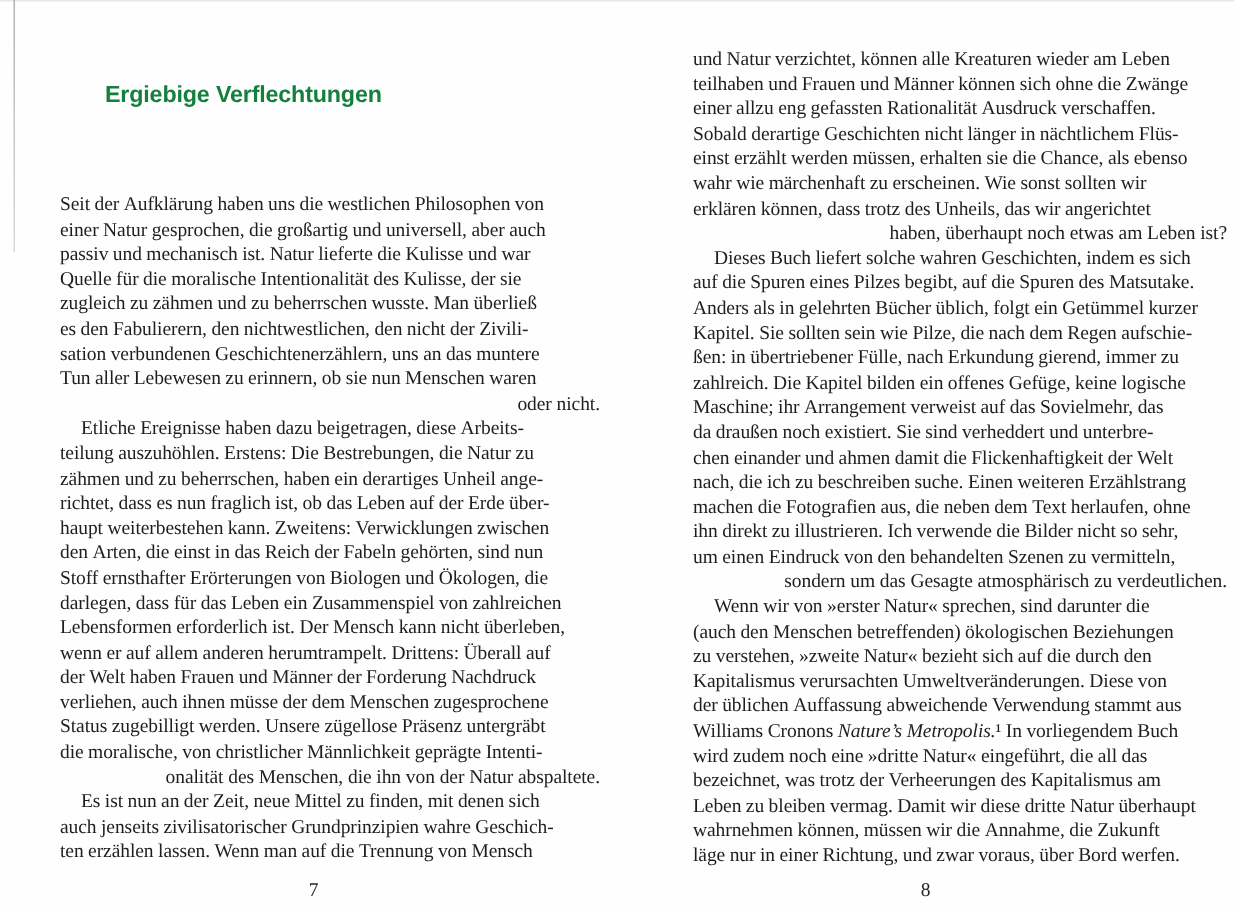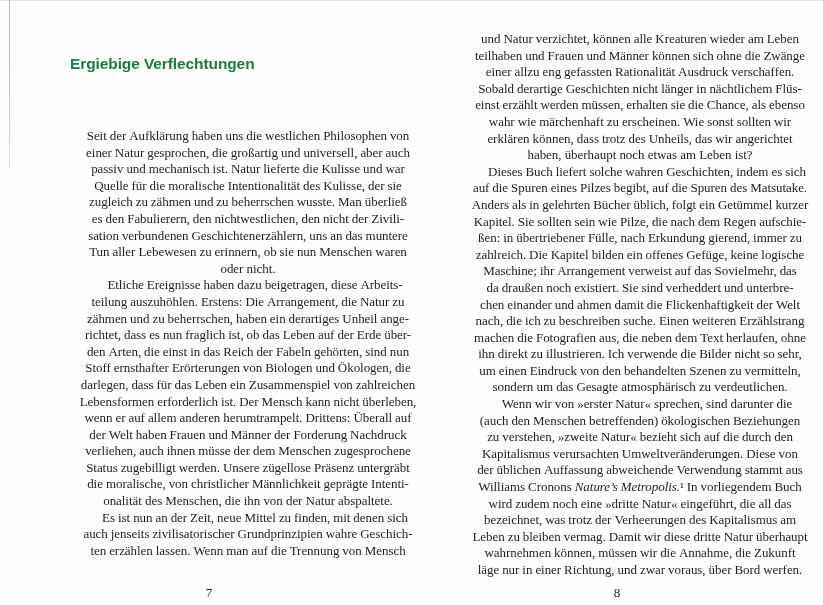--- a/index.html
+++ b/index.html
@@ -30,27 +30,27 @@
     font-size: 15.5px;
     letter-spacing: -0.1px;
     color: #15803d;
   }
   .body-block {
     position: absolute;
     font-size: 13px;
     letter-spacing: -0.05px;
     color: #1e1e1e;
   }
-  #left-body  { left: 68px;  top: 128px; width: 360px; }
+  #left-body  { left: 40px;  top: 128px; width: 360px; }
   #right-body { left: 462px; top: 31px;  width: 356px; }
   .line { height: 16.6px; line-height: 16.6px; }
   
-  .jl { display: flex; flex-wrap: nowrap; justify-content: center; column-gap: 3px; }
+  .jl { display: flex; flex-wrap: nowrap; justify-content: flex-start; column-gap: 3px; }
   .jl span { white-space: pre; flex: 0 0 auto; }
-  .last { text-align: center; white-space: nowrap; }
+  .last { text-align: right; white-space: nowrap; }
   .ind { padding-left: 14px; }
   i { font-style: italic; font-family: Liberation Serif, serif; }
   .pagenum {
     position: absolute;
     top: 585px;
     font-size: 13px;
     color: #242424;
     width: 20px;
     text-align: center;
   }
@@ -163,21 +163,21 @@
         <span>dazu</span>
         <span>beigetragen,</span>
         <span>diese</span>
         <span>Arbeits-</span>
       </div>
       <div class="line jl">
         <span>teilung</span>
         <span>auszuhöhlen.</span>
         <span>Erstens:</span>
         <span>Die</span>
-        <span>Arrangement,</span>
+        <span>Bestrebungen,</span>
         <span>die</span>
         <span>Natur</span>
         <span>zu</span>
       </div>
       <div class="line jl">
         <span>zähmen</span>
         <span>und</span>
         <span>zu</span>
         <span>beherrschen,</span>
         <span>haben</span>
@@ -193,20 +193,28 @@
         <span>nun</span>
         <span>fraglich</span>
         <span>ist,</span>
         <span>ob</span>
         <span>das</span>
         <span>Leben</span>
         <span>auf</span>
         <span>der</span>
         <span>Erde</span>
         <span>über-</span>
+      </div>
+      <div class="line jl">
+        <span>haupt</span>
+        <span>weiterbestehen</span>
+        <span>kann.</span>
+        <span>Zweitens:</span>
+        <span>Verwicklungen</span>
+        <span>zwischen</span>
       </div>
       <div class="line jl">
         <span>den</span>
         <span>Arten,</span>
         <span>die</span>
         <span>einst</span>
         <span>in</span>
         <span>das</span>
         <span>Reich</span>
         <span>der</span>

